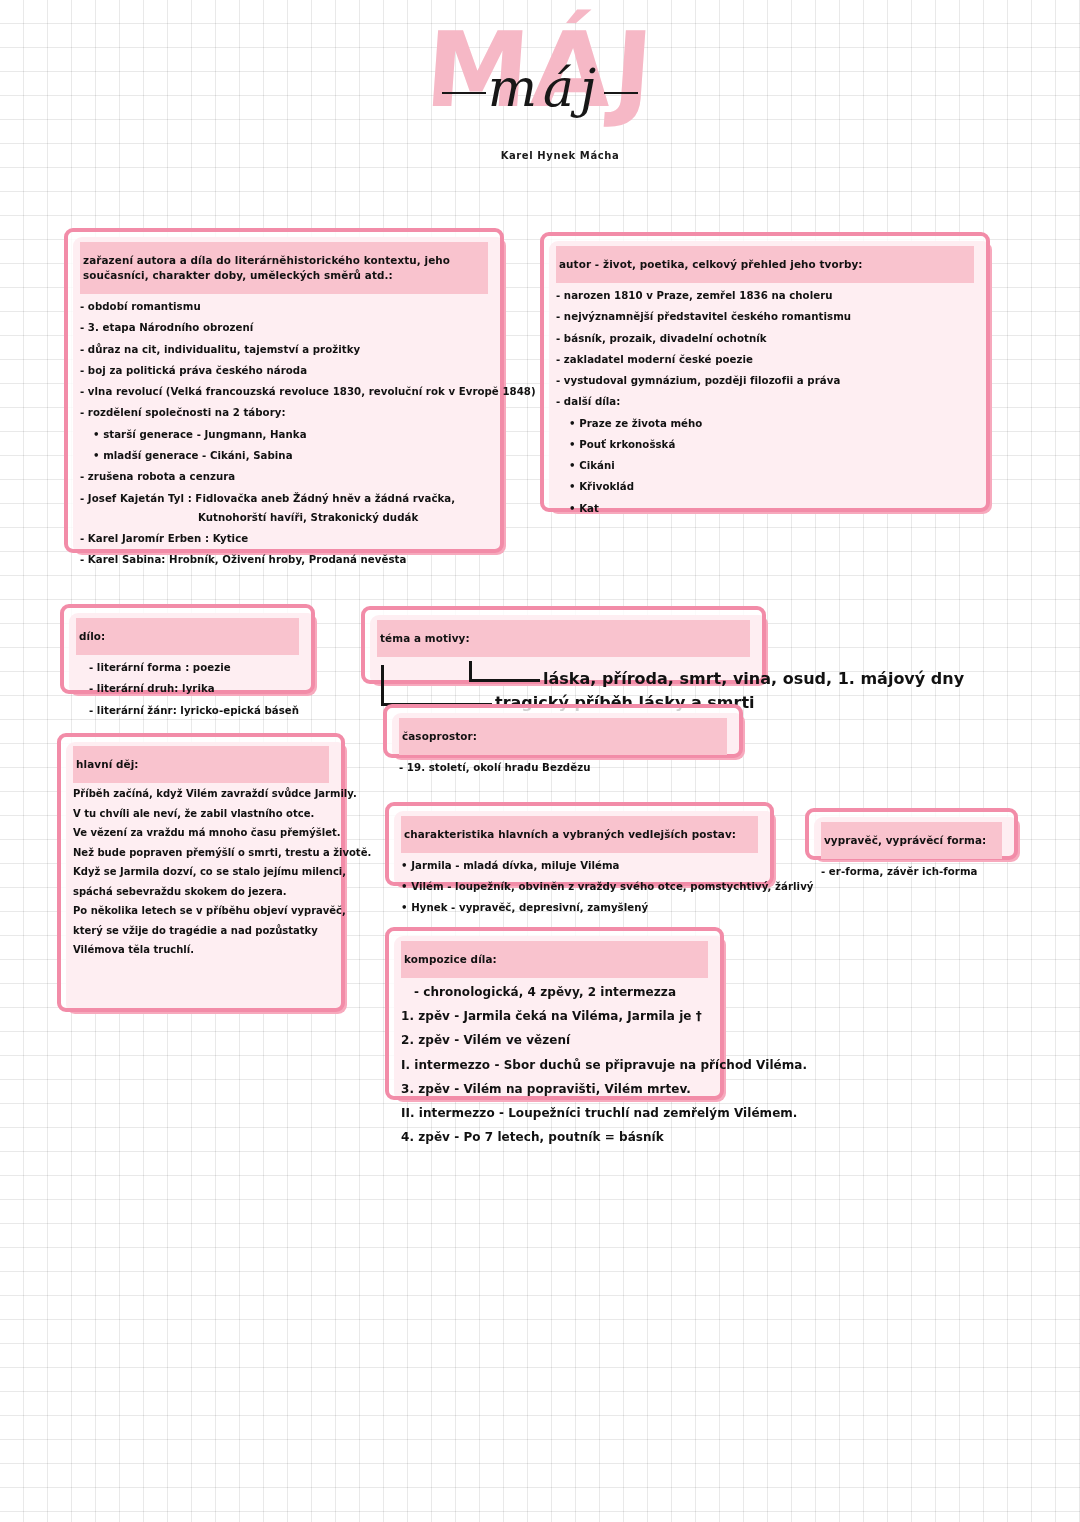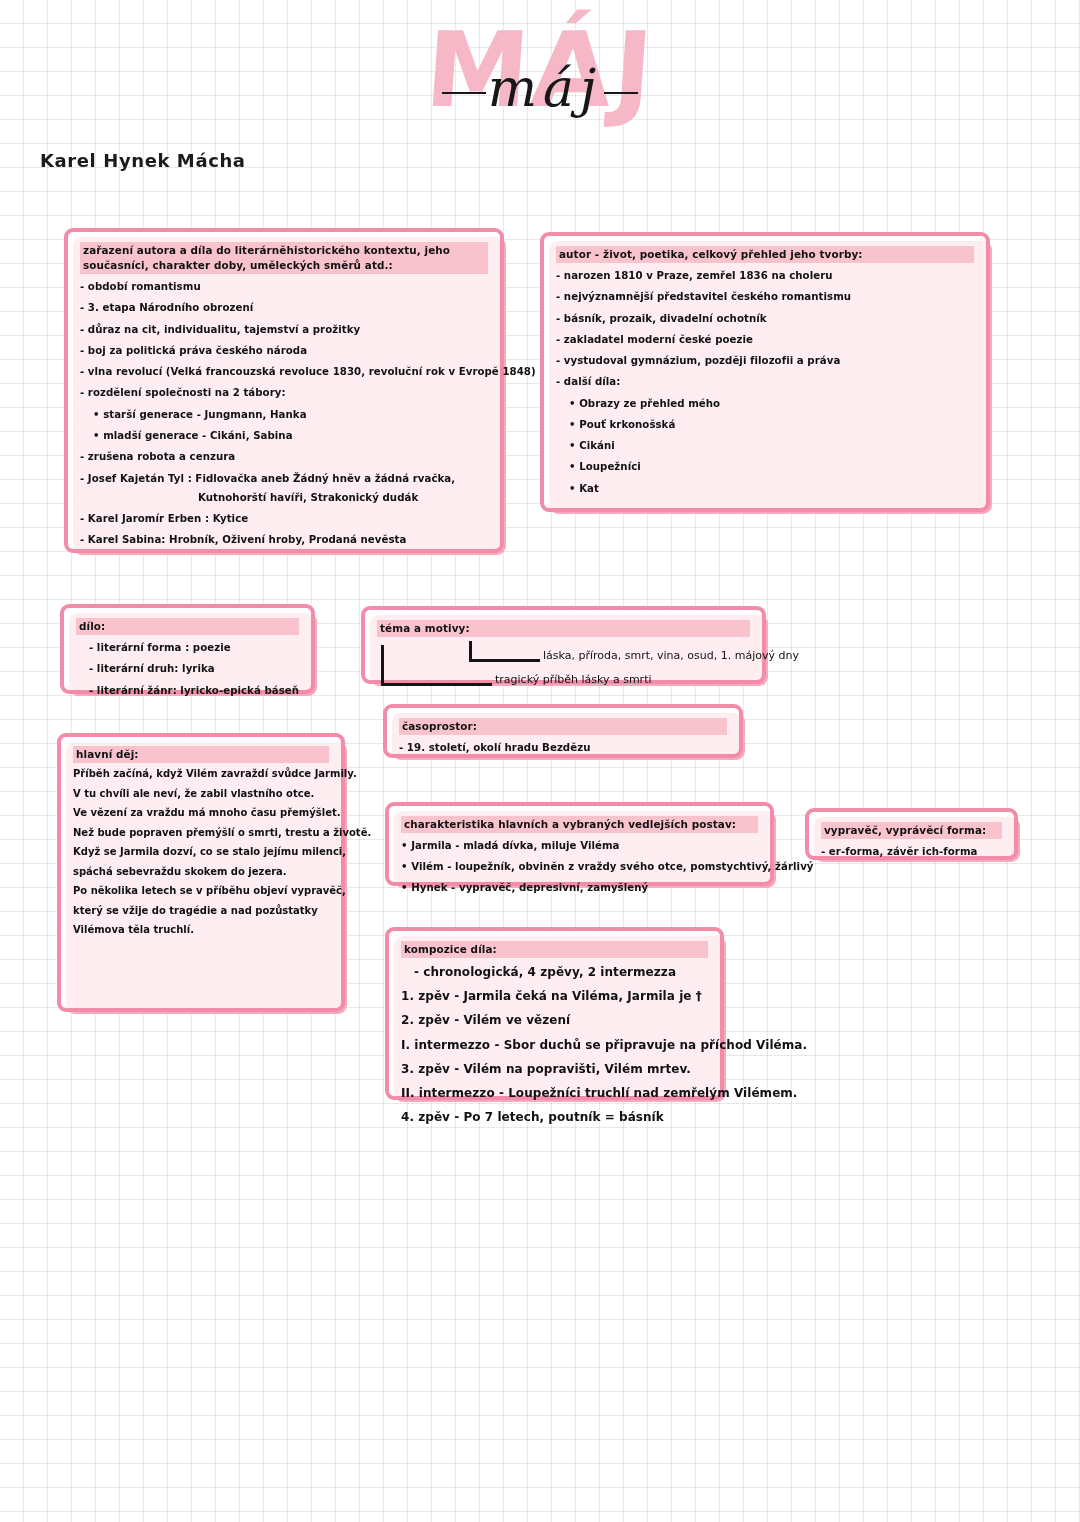--- a/index.html
+++ b/index.html
@@ -33,42 +33,42 @@
     font-family:"DejaVu Serif", serif;
     font-style:italic;font-size:52px;line-height:52px;
     color:#171717;letter-spacing:6px;
   }
   #title-script .swash-l,#title-script .swash-r{
     display:inline-block;height:2px;background:#171717;vertical-align:middle;
   }
   #title-script .swash-l{width:44px;margin-right:2px;}
   #title-script .swash-r{width:34px;margin-left:2px;}
   #title-author{
-    position:absolute;left:0;right:0;top:132px;text-align:left;
-    font-size:18px;font-weight:700;letter-spacing:.6px;color:#1b1b1b;padding-left:40px;
+    position:absolute;left:0;right:0;top:132px;text-align:center;
+    font-size:10px;font-weight:700;letter-spacing:.6px;color:#1b1b1b;padding-left:40px;
   }
 
   
   .card{
     position:absolute;
     border:4px solid #f28ca8;
     border-radius:9px;
     background:rgba(255,255,255,0.80);
     box-sizing:border-box;
     padding:10px 12px 12px 12px;
   }
   .card::after{
     content:"";position:absolute;right:-6px;top:5px;bottom:-6px;left:5px;
     border-radius:9px;background:#f7a9bd;z-index:-1;
   }
   .hl{
     display:inline;
     background:#f9c3ce;
     font-size:10.4px;font-weight:700;letter-spacing:.1px;
-    padding:1px 3px;line-height:1.45;
+    padding:11px 3px;line-height:1.45;
     box-decoration-break:clone;-webkit-box-decoration-break:clone;
   }
   .hl-block{display:block;margin-bottom:6px;}
   ul.plain{list-style:none;margin:0;padding:0;}
   ul.plain li{
     font-size:10.2px;font-weight:700;line-height:1.35;
     margin:0 0 7.5px 0;letter-spacing:.05px;white-space:nowrap;
   }
   ul.plain li.sub{margin-left:13px;}
   ul.plain li.indent2{margin-left:118px;margin-top:-2px;}
@@ -89,21 +89,21 @@
   #card-dej{padding-top:9px;}
   #card-komp ul.plain li{font-size:12px;margin-bottom:8px;}
   #card-postavy ul.plain li{margin-bottom:7px;}
   #card-author ul.plain li{margin-bottom:7.5px;}
 
   
   .bracket-wrap{position:relative;height:46px;margin-top:2px;}
   .br{position:absolute;border-left:3px solid #141414;border-bottom:3px solid #141414;}
   .br-outer{left:4px;  top:2px;  width:108px;height:38px;}
   .br-inner{left:92px; top:-2px; width:68px; height:18px;}
-  .tema-line{position:absolute;font-size:11px;font-weight:400;white-space:nowrap;}
+  .tema-line{position:absolute;font-size:16px;font-weight:700;white-space:nowrap;}
   .tema-line-1{left:166px;top:6px;}
   .tema-line-2{left:118px;top:30px;}
 </style>
 </head>
 <body>
 
 <div class="page">
 
   <div id="title-block">
     <div id="title-wrap">
@@ -136,24 +136,24 @@
 
   <div class="card" id="card-author">
     <span class="hl hl-block">autor - život, poetika, celkový přehled jeho tvorby:</span>
     <ul class="plain">
       <li>- narozen 1810 v Praze, zemřel 1836 na choleru</li>
       <li>- nejvýznamnější představitel českého romantismu</li>
       <li>- básník, prozaik, divadelní ochotník</li>
       <li>- zakladatel moderní české poezie</li>
       <li>- vystudoval gymnázium, později filozofii a práva</li>
       <li>- další díla:</li>
-      <li class="sub">• Obrazy ze přehled mého</li>
+      <li class="sub">• Praze ze života mého</li>
       <li class="sub">• Pouť krkonošská</li>
       <li class="sub">• Cikáni</li>
-      <li class="sub">• Loupežníci</li>
+      <li class="sub">• Křivoklád</li>
       <li class="sub">• Kat</li>
     </ul>
   </div>
 
   <div class="card" id="card-dilo">
     <span class="hl hl-block">dílo:</span>
     <ul class="plain">
       <li class="sub">- literární forma : poezie</li>
       <li class="sub">- literární druh: lyrika</li>
       <li class="sub">- literární žánr: lyricko-epická báseň</li>

